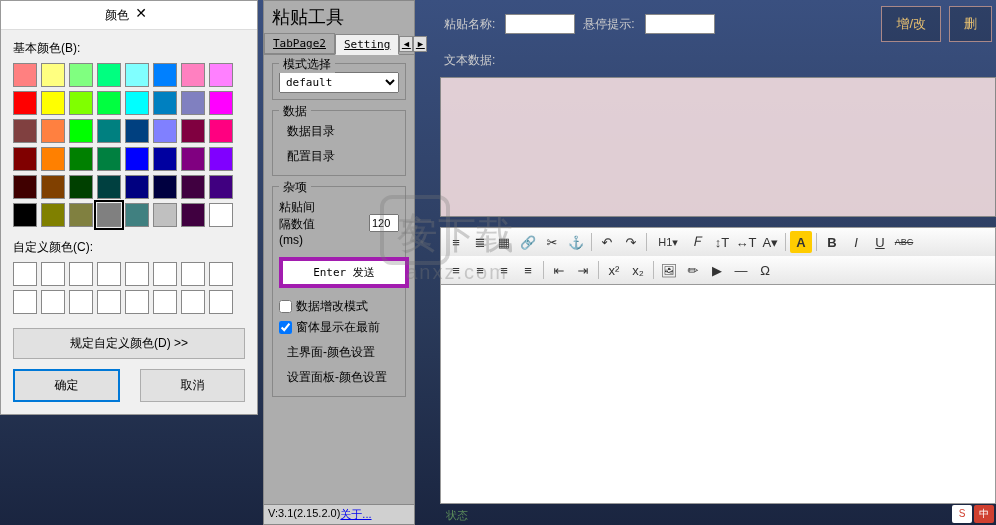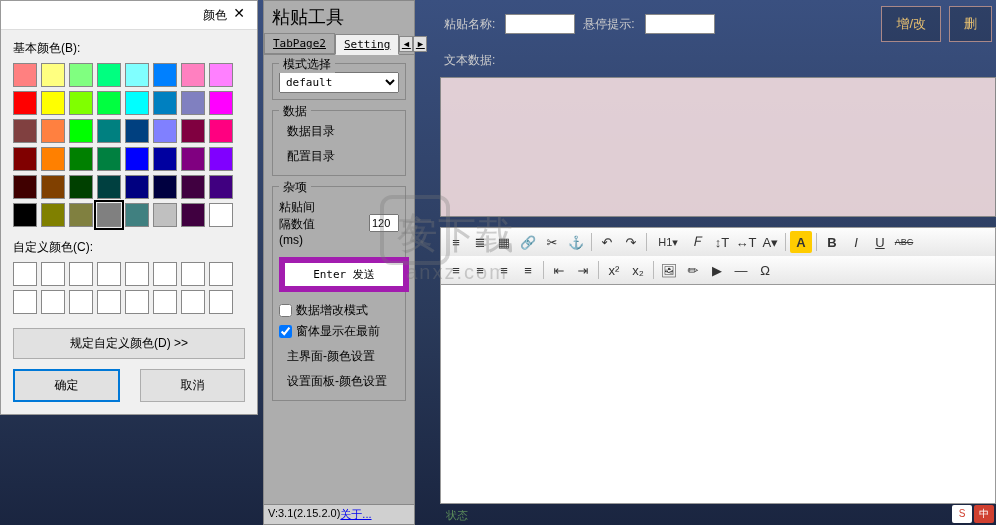--- a/index.html
+++ b/index.html
@@ -1,20 +1,20 @@
 <!DOCTYPE html>
 <html><head>
 <meta charset="utf-8">
 <style>
 * { box-sizing: border-box; margin: 0; padding: 0; font-family: "Microsoft YaHei", SimSun, sans-serif; }
 body { width: 996px; height: 525px; background: linear-gradient(180deg, #3a5080 0%, #2a3a5a 60%, #1a2540 100%); position: relative; overflow: hidden; }
 
 
 .color-dialog { position: absolute; left: 0; top: 0; width: 258px; height: 415px; background: #f0f0f0; border: 1px solid #999; z-index: 100; }
-.cd-titlebar { display: flex; justify-content: flex-end; align-items: center; padding: 4px 6px; background: #fff; border-bottom: 1px solid #ddd; }
+.cd-titlebar { display: flex; justify-content: center; align-items: center; padding: 4px 6px; background: #fff; border-bottom: 1px solid #ddd; }
 .cd-title { font-size: 12px; }
 .cd-close { width: 24px; height: 20px; font-size: 14px; text-align: center; cursor: pointer; }
 .cd-body { padding: 10px 12px; }
 .cd-label { font-size: 12px; margin-bottom: 6px; display: block; }
 .color-grid { display: grid; grid-template-columns: repeat(8, 24px); gap: 4px; margin-bottom: 12px; }
 .color-swatch { width: 24px; height: 24px; border: 1px solid #888; cursor: pointer; }
 .color-swatch.selected { outline: 2px solid #000; outline-offset: 1px; }
 .custom-grid { display: grid; grid-template-columns: repeat(8, 24px); gap: 4px; margin-bottom: 14px; }
 .custom-swatch { width: 24px; height: 24px; border: 1px solid #888; background: #fff; cursor: pointer; }
 .define-btn { width: 100%; padding: 6px; font-size: 12px; background: #e1e1e1; border: 1px solid #adadad; cursor: pointer; margin-bottom: 10px; }
@@ -30,21 +30,21 @@
 .tp-tab.active { background: #f0f0f0; border-bottom: 1px solid #f0f0f0; position: relative; top: 1px; }
 .tp-tab-nav { margin-left: auto; display: flex; }
 .tp-nav-btn { width: 14px; height: 16px; font-size: 9px; background: #e1e1e1; border: 1px solid #888; cursor: pointer; text-align: center; line-height: 14px; }
 .tp-content { padding: 8px; background: #adadad; }
 .tp-group { border: 1px solid #888; padding: 8px 6px 6px; margin-bottom: 10px; position: relative; }
 .tp-group-label { position: absolute; top: -8px; left: 6px; background: #adadad; font-size: 12px; padding: 0 4px; }
 .tp-select { width: 100%; padding: 2px; font-size: 11px; font-family: monospace; }
 .tp-link { font-size: 12px; margin: 4px 8px; display: inline-block; cursor: pointer; }
 .tp-row { display: flex; align-items: center; font-size: 12px; margin: 4px 0; }
 .tp-input { width: 30px; padding: 1px; font-size: 11px; margin-left: 44px; }
-.tp-enter-btn { width: 130px; padding: 4px; font-size: 11px; font-family: monospace; margin: 6px 0; background: #fff; border: 6px solid #a21caf; cursor: pointer; text-align: center; }
+.tp-enter-btn { width: 130px; padding: 4px; font-size: 11px; font-family: monospace; margin: 6px 0; background: #fff; border: 4px solid #a21caf; cursor: pointer; text-align: center; }
 .tp-check { display: flex; align-items: center; font-size: 12px; margin: 4px 0; }
 .tp-check input { margin-right: 4px; }
 .tp-footer { position: absolute; bottom: 0; left: 0; right: 0; padding: 2px 4px; font-size: 11px; font-family: monospace; display: flex; border-top: 1px solid #888; background: #d0d0d0; }
 .tp-about { color: #0000ee; text-decoration: underline; cursor: pointer; }
 
 
 .main-area { position: absolute; left: 440px; top: 0; right: 0; height: 525px; }
 .main-header { padding: 6px 4px 10px; color: #ccc; font-size: 12px; display: flex; align-items: center; gap: 8px; flex-wrap: wrap; }
 .main-header .hlabel { margin-right: 2px; }
 .main-header .hinput { width: 70px; height: 20px; background: #fff; border: 1px solid #888; }

